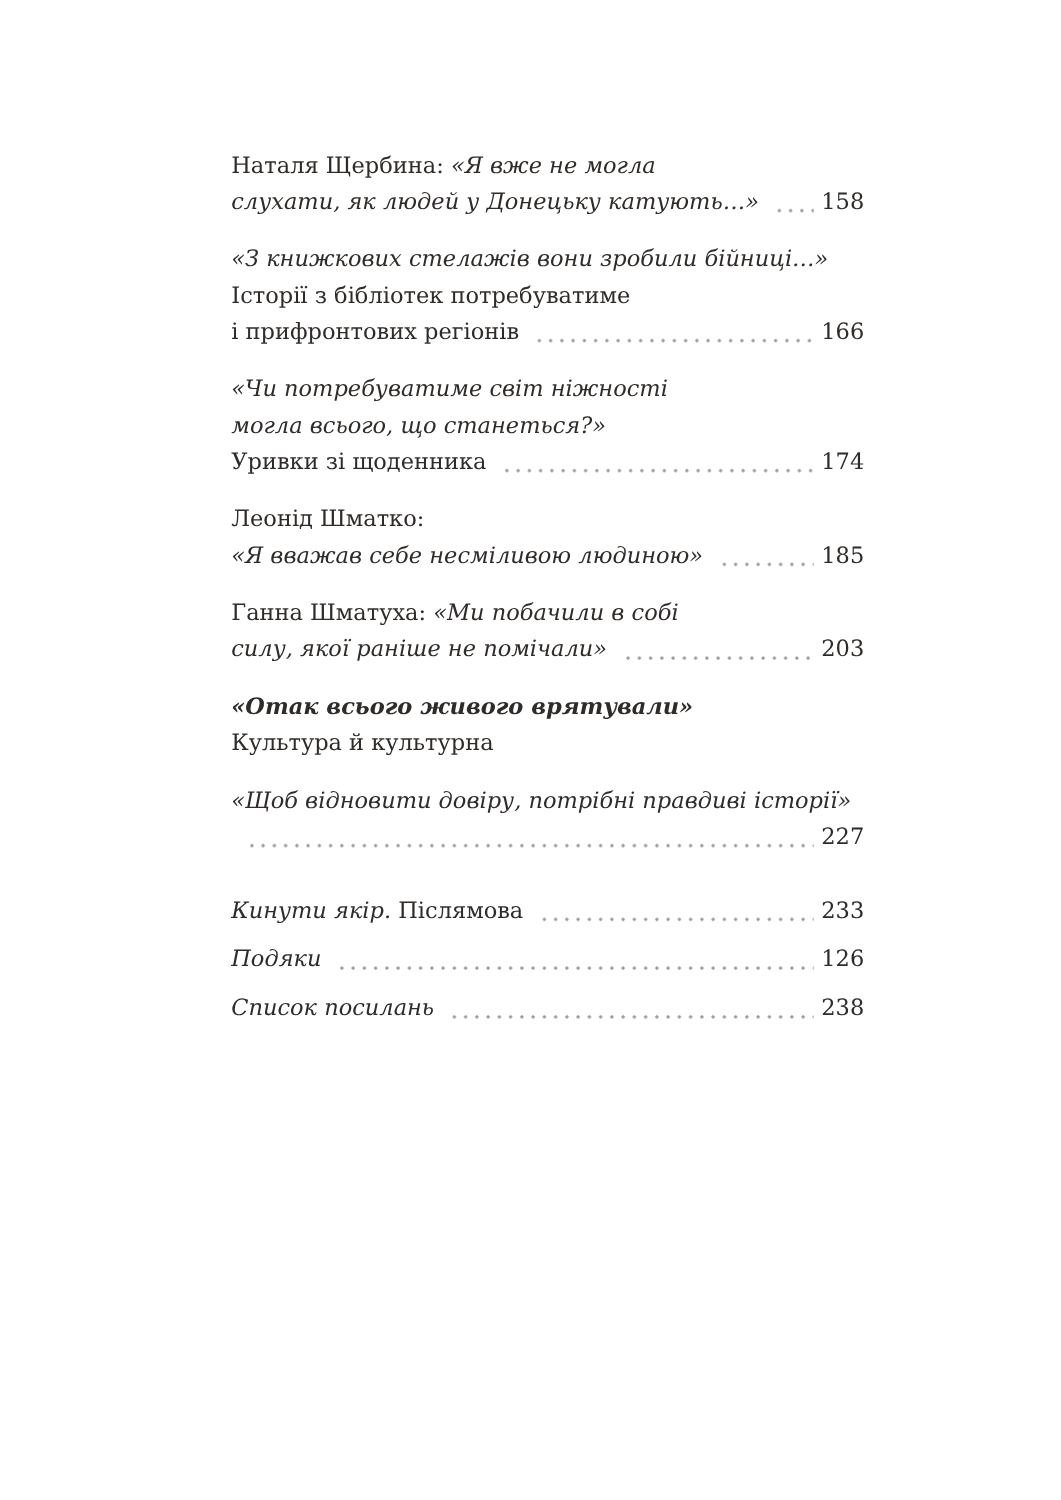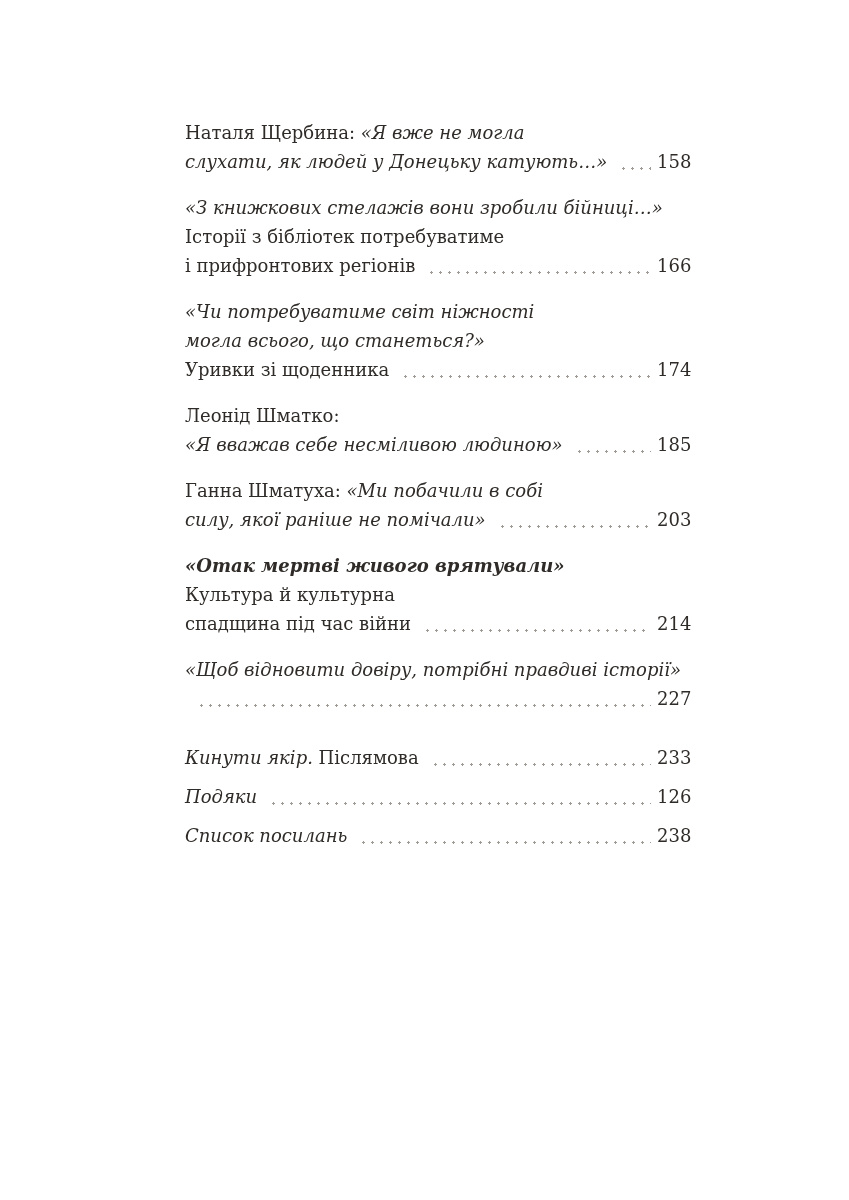--- a/index.html
+++ b/index.html
@@ -99,27 +99,22 @@
         </div>
         <div class="toc-entry">
           <div class="toc-line"><span class="line-text"><span class="">Ганна Шматуха: </span><span class="italic ">«Ми побачили в собі</span></span></div>
           <div class="toc-line with-leader">
             <span class="line-text"><span class="italic ">силу, якої раніше не помічали»</span></span>
             <span class="leader"></span>
             <span class="page-num">203</span>
           </div>
         </div>
         <div class="toc-entry">
-          <div class="toc-line"><span class="line-text"><span class="italic bold">«Отак мертві живого врятували»</span></span></div>
+          <div class="toc-line"><span class="line-text"><span class="italic bold">«Отак всього живого врятували»</span></span></div>
           <div class="toc-line"><span class="line-text"><span class="">Культура й культурна</span></span></div>
-          <div class="toc-line with-leader">
-            <span class="line-text"><span class="">спадщина під час війни</span></span>
-            <span class="leader"></span>
-            <span class="page-num">214</span>
-          </div>
         </div>
         <div class="toc-entry">
           <div class="toc-line"><span class="line-text"><span class="italic ">«Щоб відновити довіру, потрібні правдиві історії»</span></span></div>
           <div class="toc-line with-leader">
             <span class="leader"></span>
             <span class="page-num">227</span>
           </div>
         </div>
       </section>
       <section class="toc-section single-lines">

